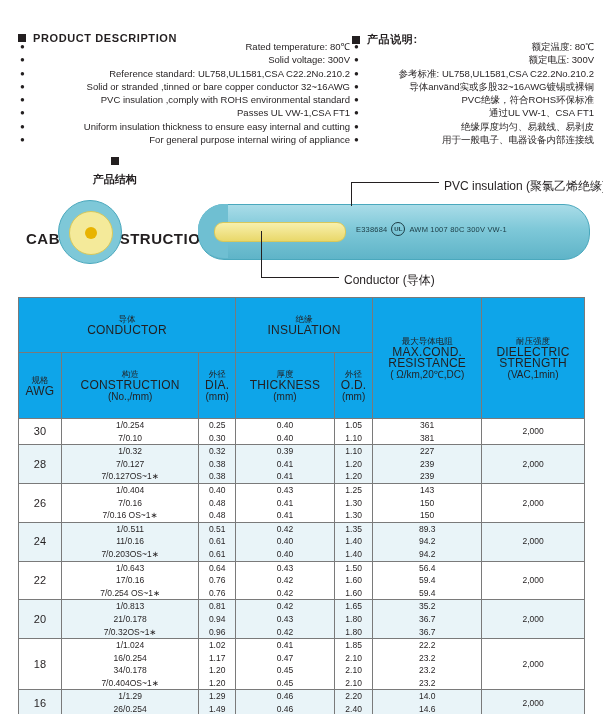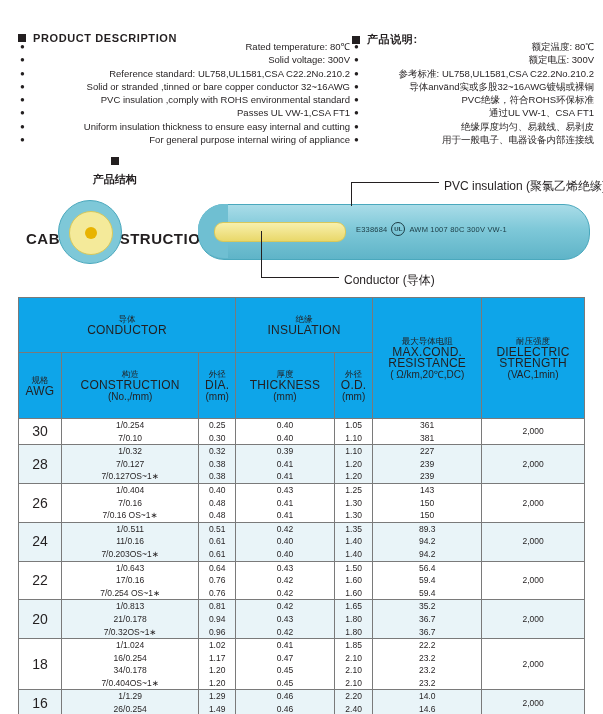--- a/index.html
+++ b/index.html
@@ -54,21 +54,21 @@
   
   #tbl{position:absolute;left:18px;top:297px;width:567px;border-collapse:collapse;font-size:8.5px;}
   #tbl td,#tbl th{border:1px solid #7a7a7a;text-align:center;vertical-align:middle;padding:0;}
   #tbl thead th{background:#0ea5e9;font-weight:normal;line-height:11px;padding:16px 1px;}
   .hcn{font-size:8.5px;}
   .hen{font-size:12px;letter-spacing:.2px;}
   .hsm{font-size:10px;}
   .cell{padding:1px 2px;line-height:12.6px;white-space:pre-line;}
   .grp-a{background:#ffffff;}
   .grp-b{background:#e9f4f8;}
-  .awg{font-size:14px;}
+  .awg{font-size:11px;}
 </style>
 </head>
 <body>
 
 <div class="page">
 
   <div id="desc-head" class="sec-head">
     <span class="sq"></span>
     <span class="sec-title">PRODUCT  DESCRIPTION</span>
   </div>

